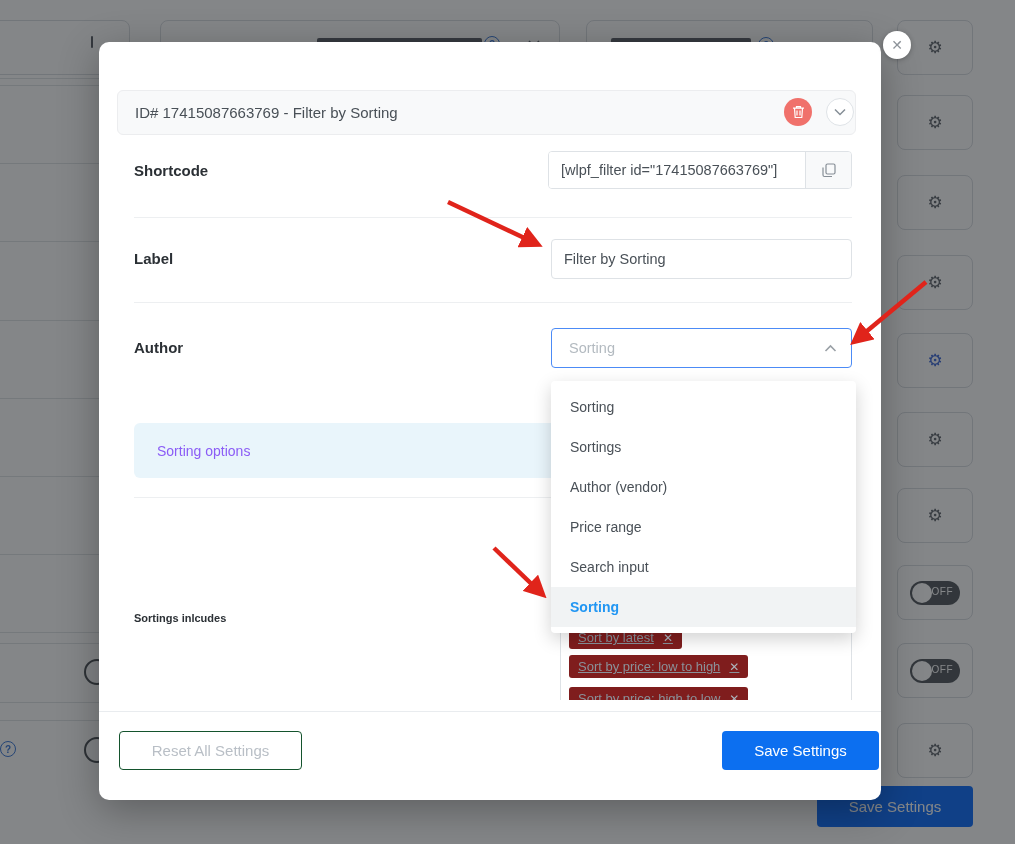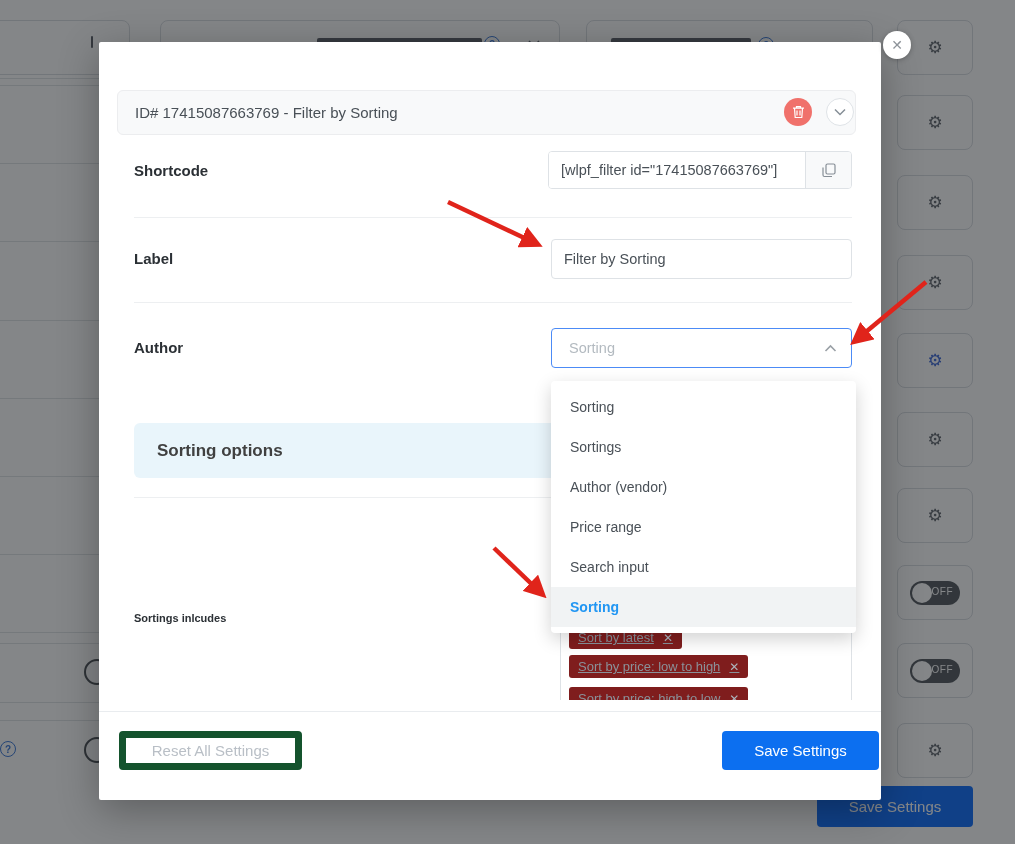--- a/index.html
+++ b/index.html
@@ -22,21 +22,21 @@
   .toggle-off .knob { position:absolute; left:2px; top:2px; width:20px; height:20px; border-radius:50%; background:#fff; }
   .toggle-off .t-label { position:absolute; right:7px; top:5px; font-size:10px; color:#fff; letter-spacing:.5px; }
   .bg-divider { position:absolute; left:0; width:99px; height:1px; background:#dfe3e7; }
   .bg-knob { position:absolute; width:26px; height:26px; border-radius:50%; border:2px solid #4c5157; background:#fbfbfc; }
   .bg-save { position:absolute; left:817px; top:786px; width:156px; height:41px; background:#0d6efd; border:none;
              border-radius:4px; color:#fff; font-size:15px; font-family:inherit; }
 
   .overlay { position:absolute; inset:0; background:rgba(20,23,26,0.52); z-index:5; }
 
   
-  .modal { position:absolute; left:99px; top:42px; width:782px; height:758px; background:#fff; border-radius:2px;
+  .modal { position:absolute; left:99px; top:42px; width:782px; height:758px; background:#fff; border-radius:10px;
            box-shadow:0 10px 40px rgba(0,0,0,.3); z-index:10; }
   .m-header { position:absolute; left:18px; top:48px; width:739px; height:45px; background:#f8f9fa;
               border:1px solid #ecedef; border-radius:6px; display:flex; align-items:center; }
   .m-title { margin-left:17px; font-size:15px; color:#495057; }
   .circle-btn { position:absolute; width:28px; height:28px; border-radius:50%; border:none; display:flex;
                 align-items:center; justify-content:center; cursor:pointer; font-family:inherit; }
   .trash-btn { left:685px; top:56px; background:#f0716b; }
   .collapse-btn { left:727px; top:56px; background:#fff; border:1px solid #dfe3e7; }
   .f-label { position:absolute; left:35px; height:40px; line-height:40px; font-size:15px; font-weight:700; color:#2b3035;text-align:right; }
   .m-divider { position:absolute; left:35px; width:718px; height:1px; background:#edeff1; }
@@ -46,31 +46,31 @@
                  border:1px solid #dee2e6; border-radius:4px; overflow:hidden; }
   .short-input { flex:1; border:none; font-family:inherit; font-size:14.5px; color:#495057; padding:0 12px; outline:none; }
   .copy-btn { width:46px; background:#f8f9fa; border:none; border-left:1px solid #dee2e6; display:flex;
               align-items:center; justify-content:center; cursor:pointer; }
   .select-box { position:absolute; left:452px; top:286px; width:301px; height:40px; border:1px solid #4c8bf6;
                 border-radius:4px; background:#fff; display:flex; align-items:center; cursor:pointer; }
   .select-value { margin-left:17px; font-size:14.5px; color:#b3bac0; }
   .select-chevron { position:absolute; right:14px; top:15px; }
   .section-bar { position:absolute; left:35px; top:381px; width:718px; height:55px; background:#e9f5fb; border-radius:6px;
                  display:flex; align-items:center; }
-  .section-title { margin-left:23px; font-size:17px; font-weight:700; color:#404040; }
+  .section-title { margin-left:23px; font-size:14px; font-weight:400; color:#8b5cf6; }
   .sort-wrap { position:absolute; left:35px; top:498px; width:718px; height:160px; overflow:hidden; }
   .sw-label { position:absolute; left:0; top:72px; font-size:11px; font-weight:700; color:#2b3035; }
   .ms-box { position:absolute; left:426px; top:62px; width:292px; height:200px; border:1px solid #dee2e6;
             border-radius:4px; background:#fff; }
   .tag { position:absolute; left:8px; height:23px; background:#7f1d1d; border-radius:3px; display:flex;
          align-items:center; padding:0 9px; font-size:13px; color:#8a9199; white-space:nowrap;text-decoration:underline; }
   .tag .x { margin-left:9px; color:#adb5bd; font-size:12px; cursor:pointer; }
   .m-footer-divider { position:absolute; left:0; top:669px; width:782px; height:1px; background:#e9ecef; }
   .reset-btn { position:absolute; left:20px; top:689px; width:183px; height:39px; background:#fff;
-               border:7px solid #14532d; border-radius:4px; color:#b9bfc6; font-size:15px; font-family:inherit; cursor:pointer; }
+               border:1px solid #14532d; border-radius:4px; color:#b9bfc6; font-size:15px; font-family:inherit; cursor:pointer; }
   .save-btn { position:absolute; left:623px; top:689px; width:157px; height:39px; background:#0c6ff0; border:none;
               border-radius:4px; color:#fff; font-size:15px; font-family:inherit; cursor:pointer; }
 
   
   .dropdown { position:absolute; left:551px; top:381px; width:305px; height:252px; background:#fff; border-radius:4px;
               box-shadow:0 6px 18px rgba(0,0,0,.18); z-index:12; padding-top:6px; overflow:hidden; }
   .dd-item { height:40px; line-height:40px; padding-left:19px; font-size:14px; color:#495057; cursor:pointer; }
   .dd-item.selected { background:#f1f3f4; color:#2196f3; font-weight:700; }
 
   

